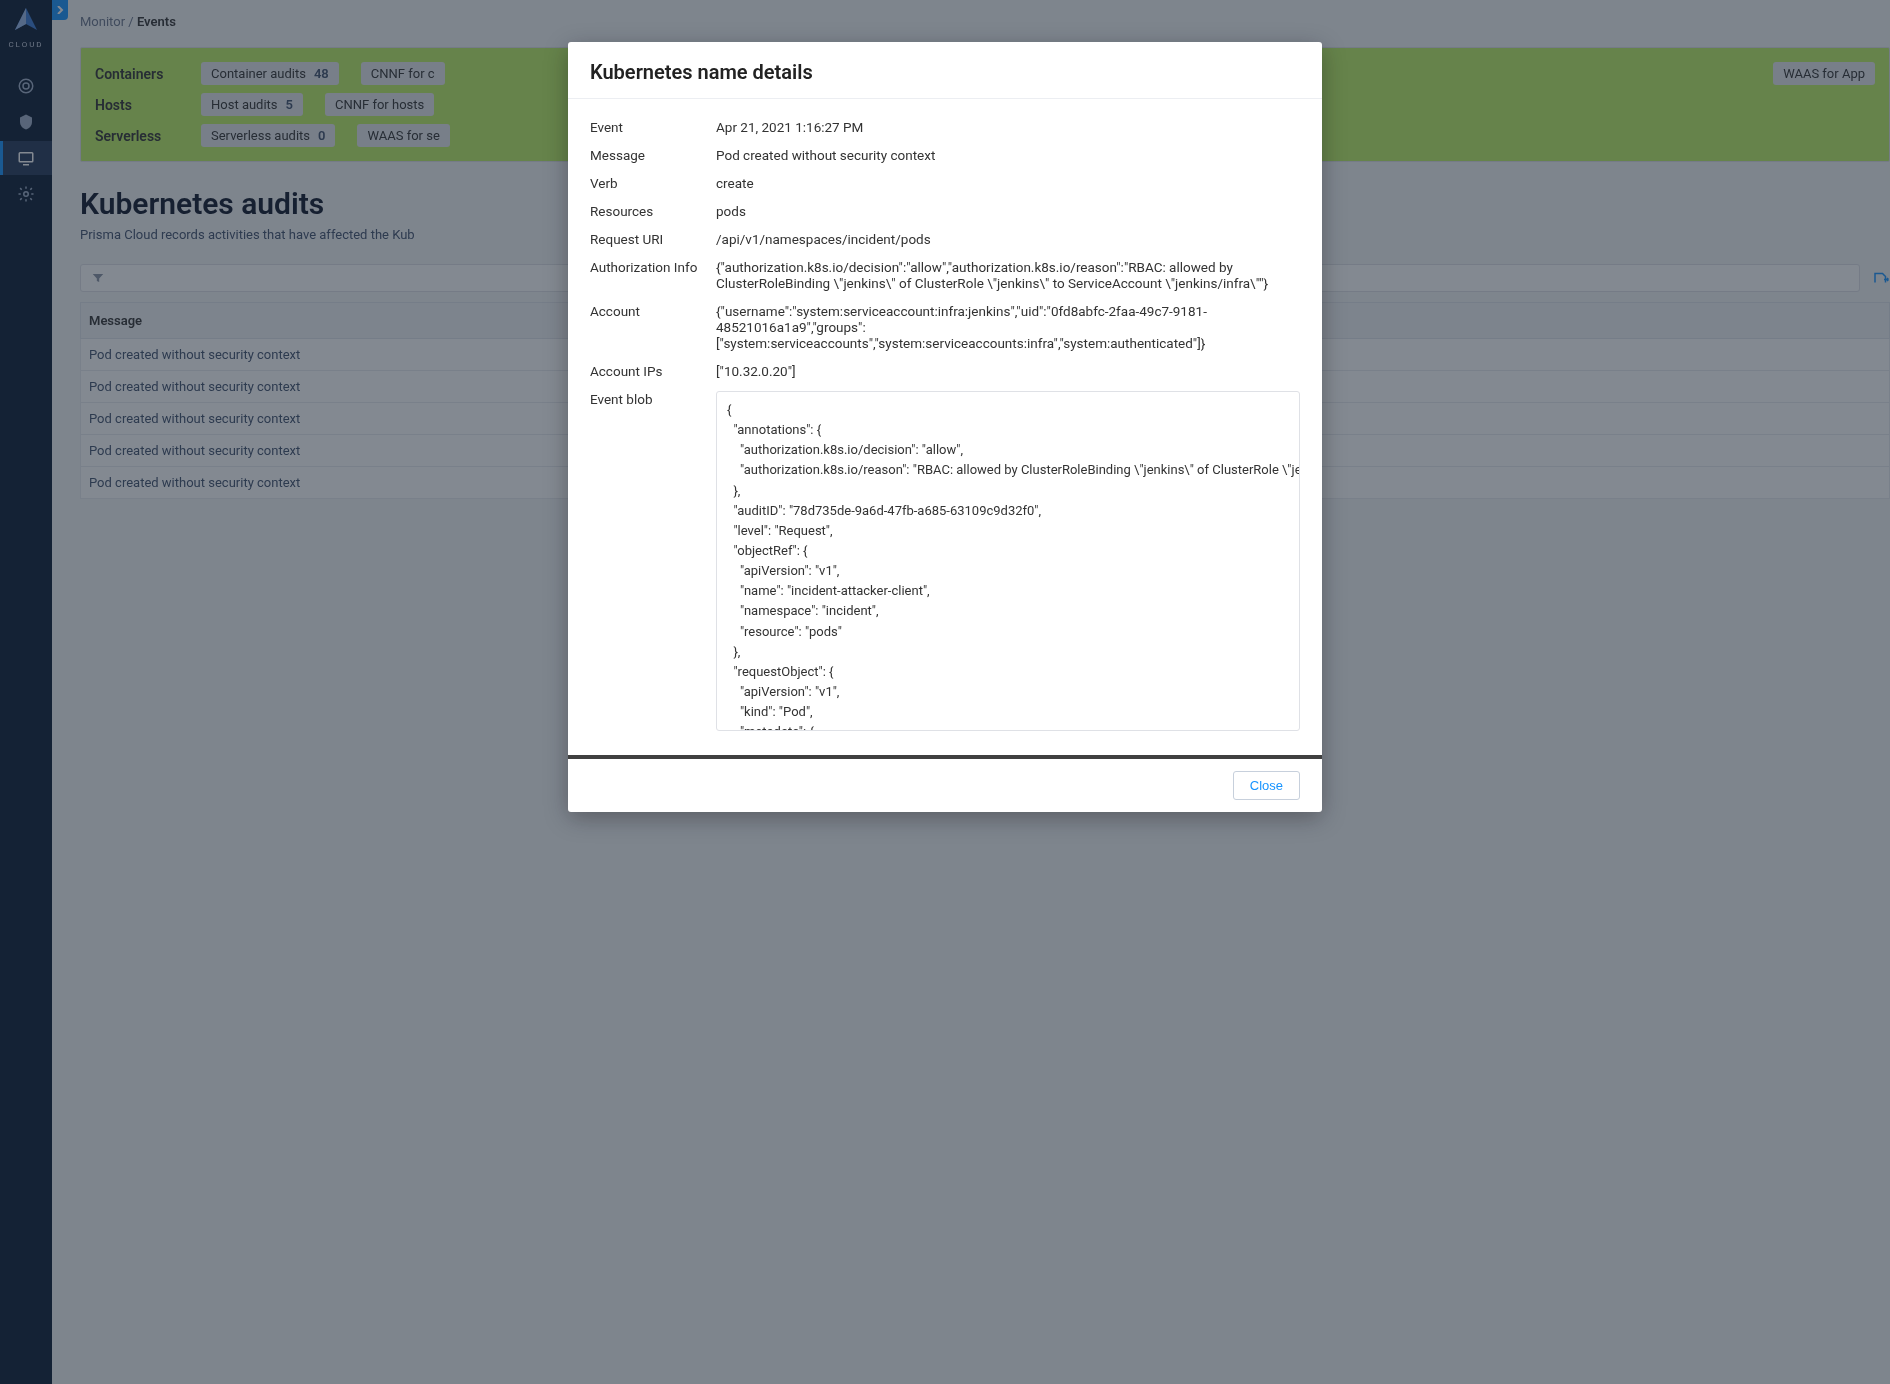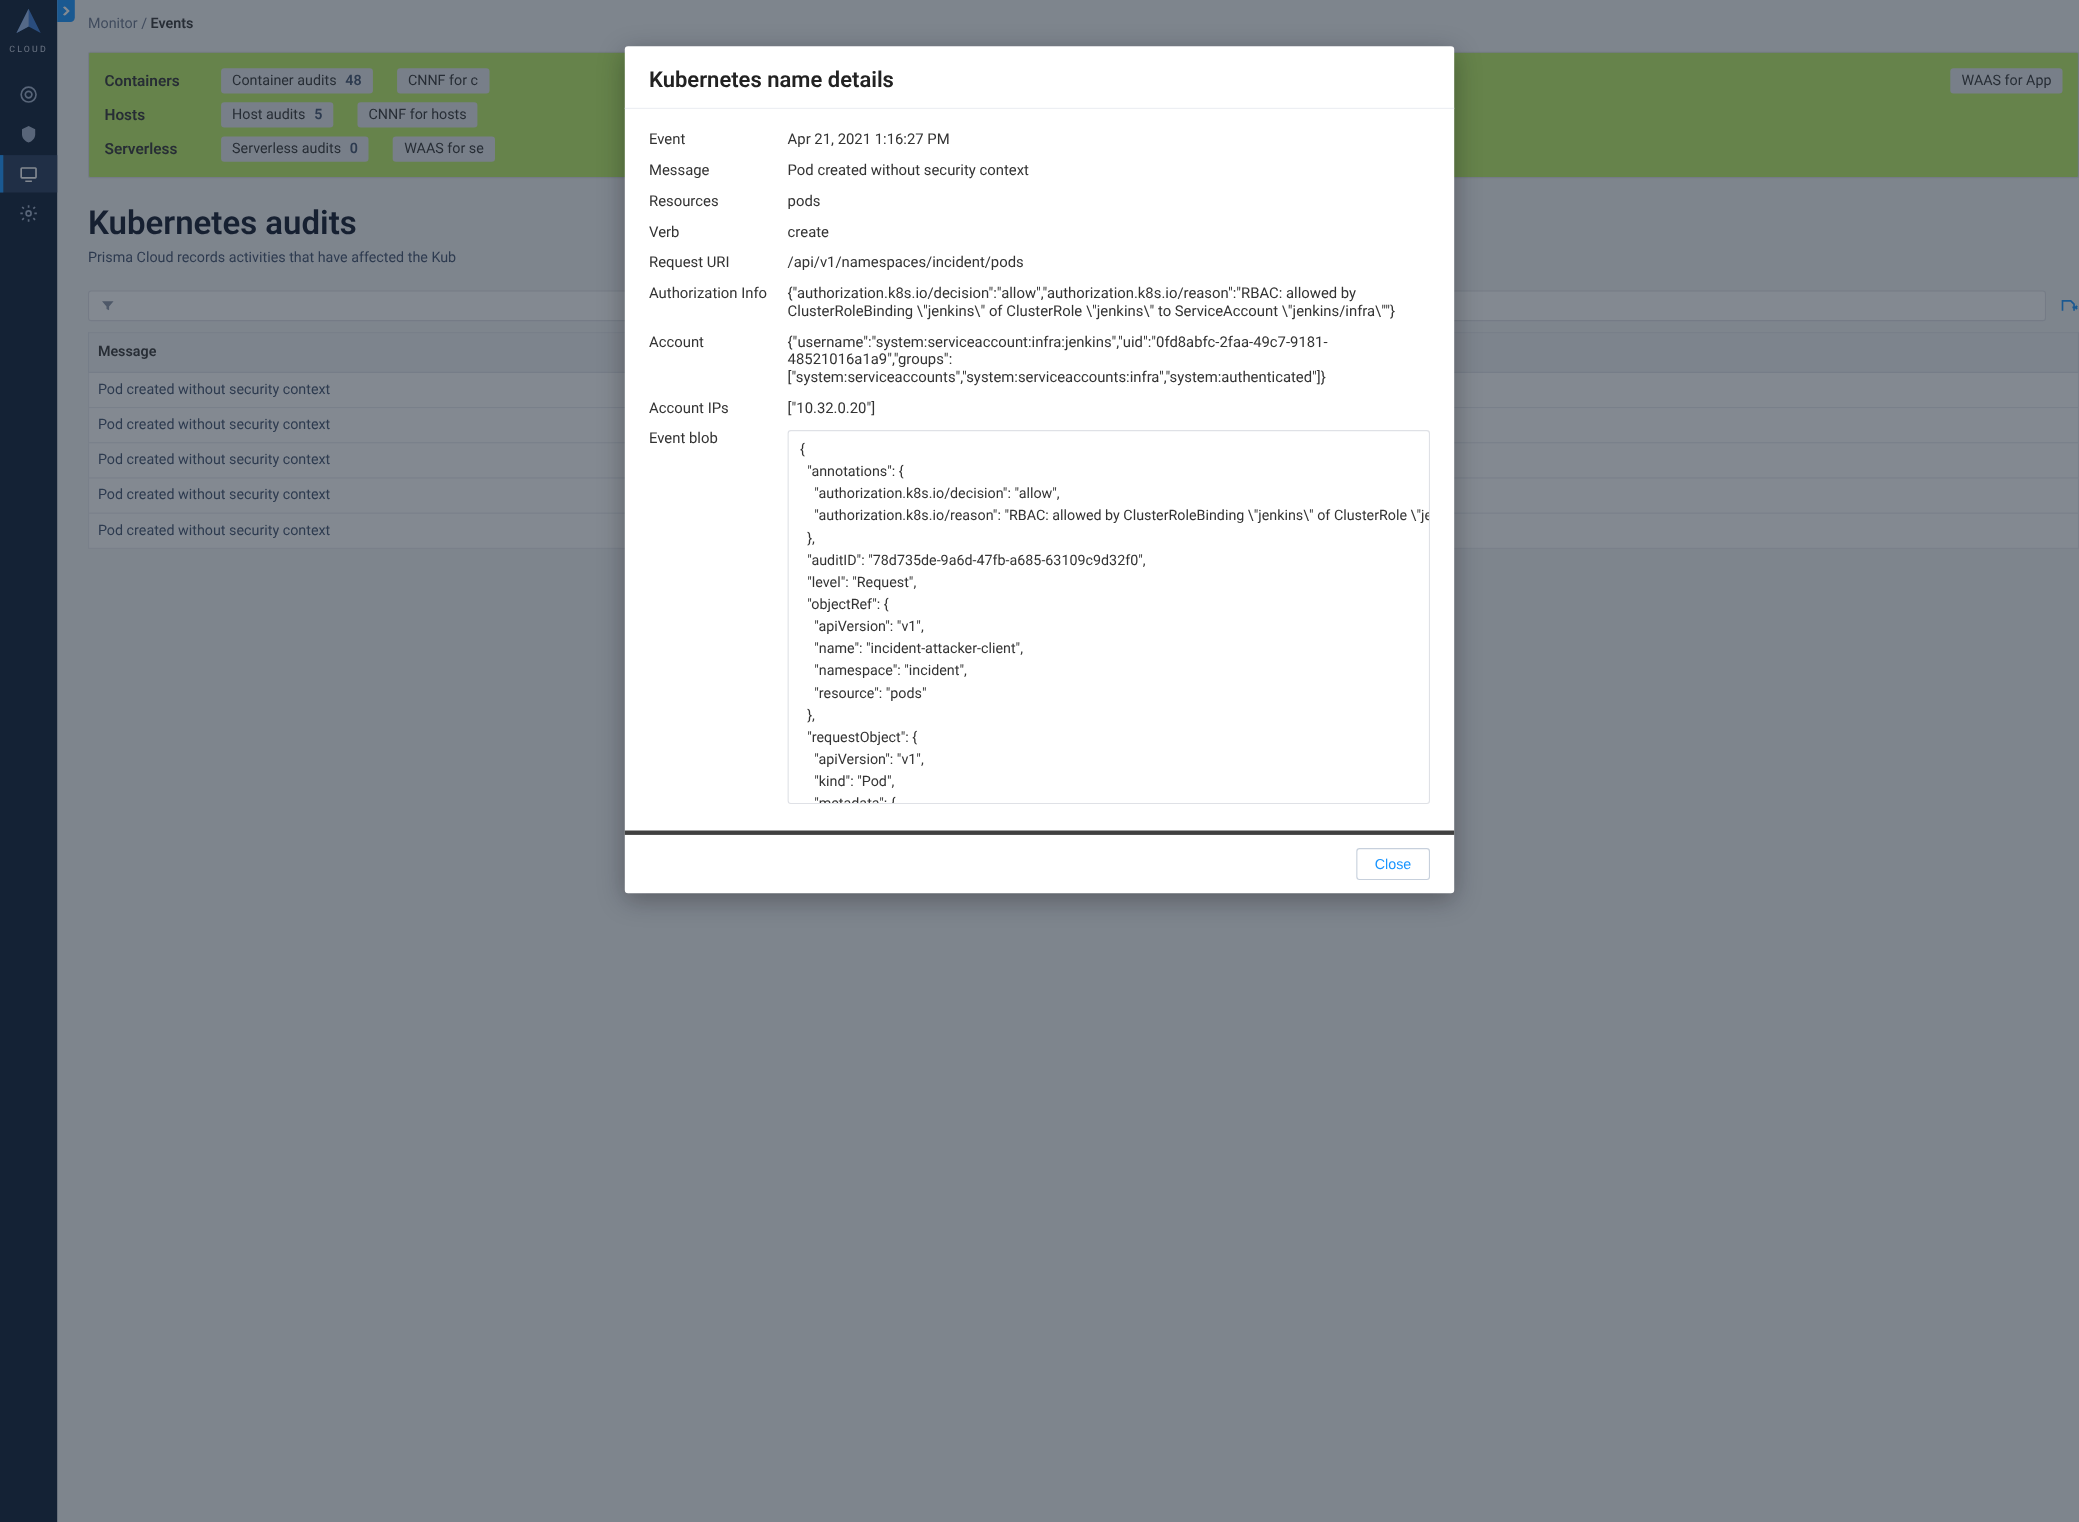--- a/index.html
+++ b/index.html
@@ -192,26 +192,26 @@
     <div class="modal-body">
       <div class="detail-row">
           <div class="detail-key">Event</div>
           <div class="detail-val">Apr 21, 2021 1:16:27 PM</div>
         </div>
       <div class="detail-row">
           <div class="detail-key">Message</div>
           <div class="detail-val">Pod created without security context</div>
         </div>
       <div class="detail-row">
+          <div class="detail-key">Verb</div>
+          <div class="detail-val">create</div>
+        </div>
+      <div class="detail-row">
           <div class="detail-key">Resources</div>
           <div class="detail-val">pods</div>
-        </div>
-      <div class="detail-row">
-          <div class="detail-key">Verb</div>
-          <div class="detail-val">create</div>
         </div>
       <div class="detail-row">
           <div class="detail-key">Request URI</div>
           <div class="detail-val">/api/v1/namespaces/incident/pods</div>
         </div>
       <div class="detail-row">
           <div class="detail-key">Authorization Info</div>
           <div class="detail-val">{"authorization.k8s.io/decision":"allow","authorization.k8s.io/reason":"RBAC: allowed by ClusterRoleBinding \"jenkins\" of ClusterRole \"jenkins\" to ServiceAccount \"jenkins/infra\""}</div>
         </div>
       <div class="detail-row">

